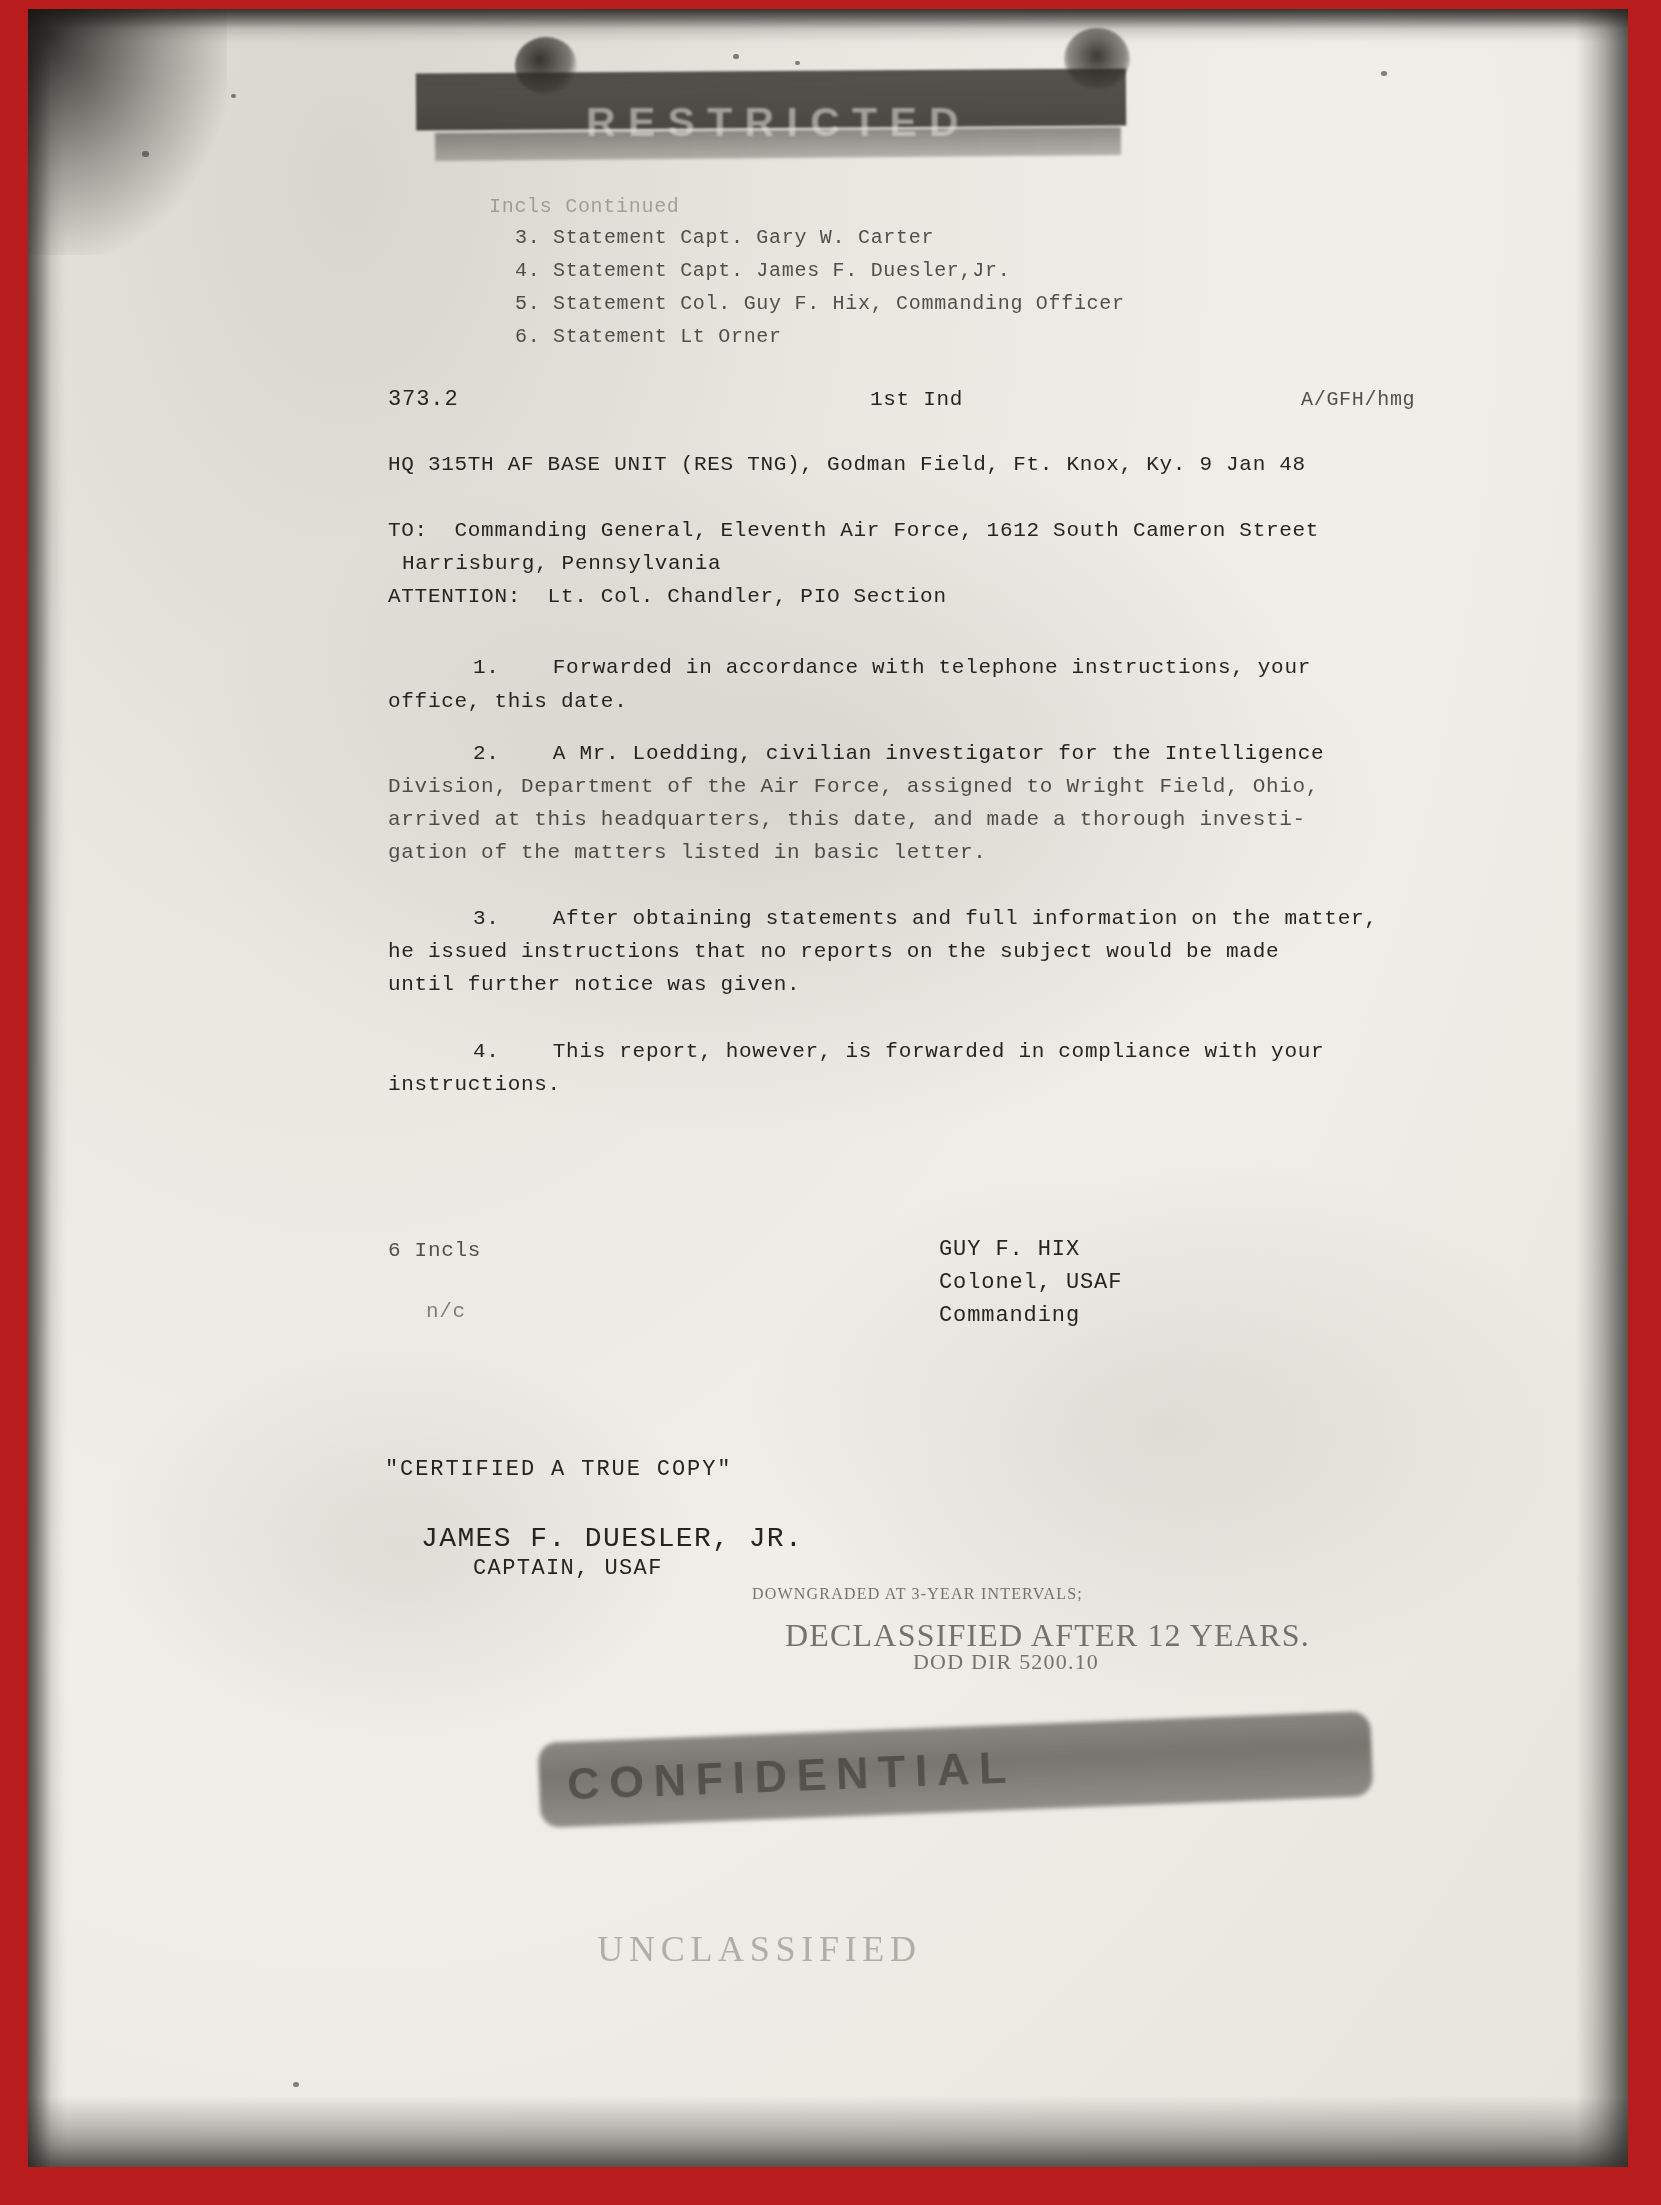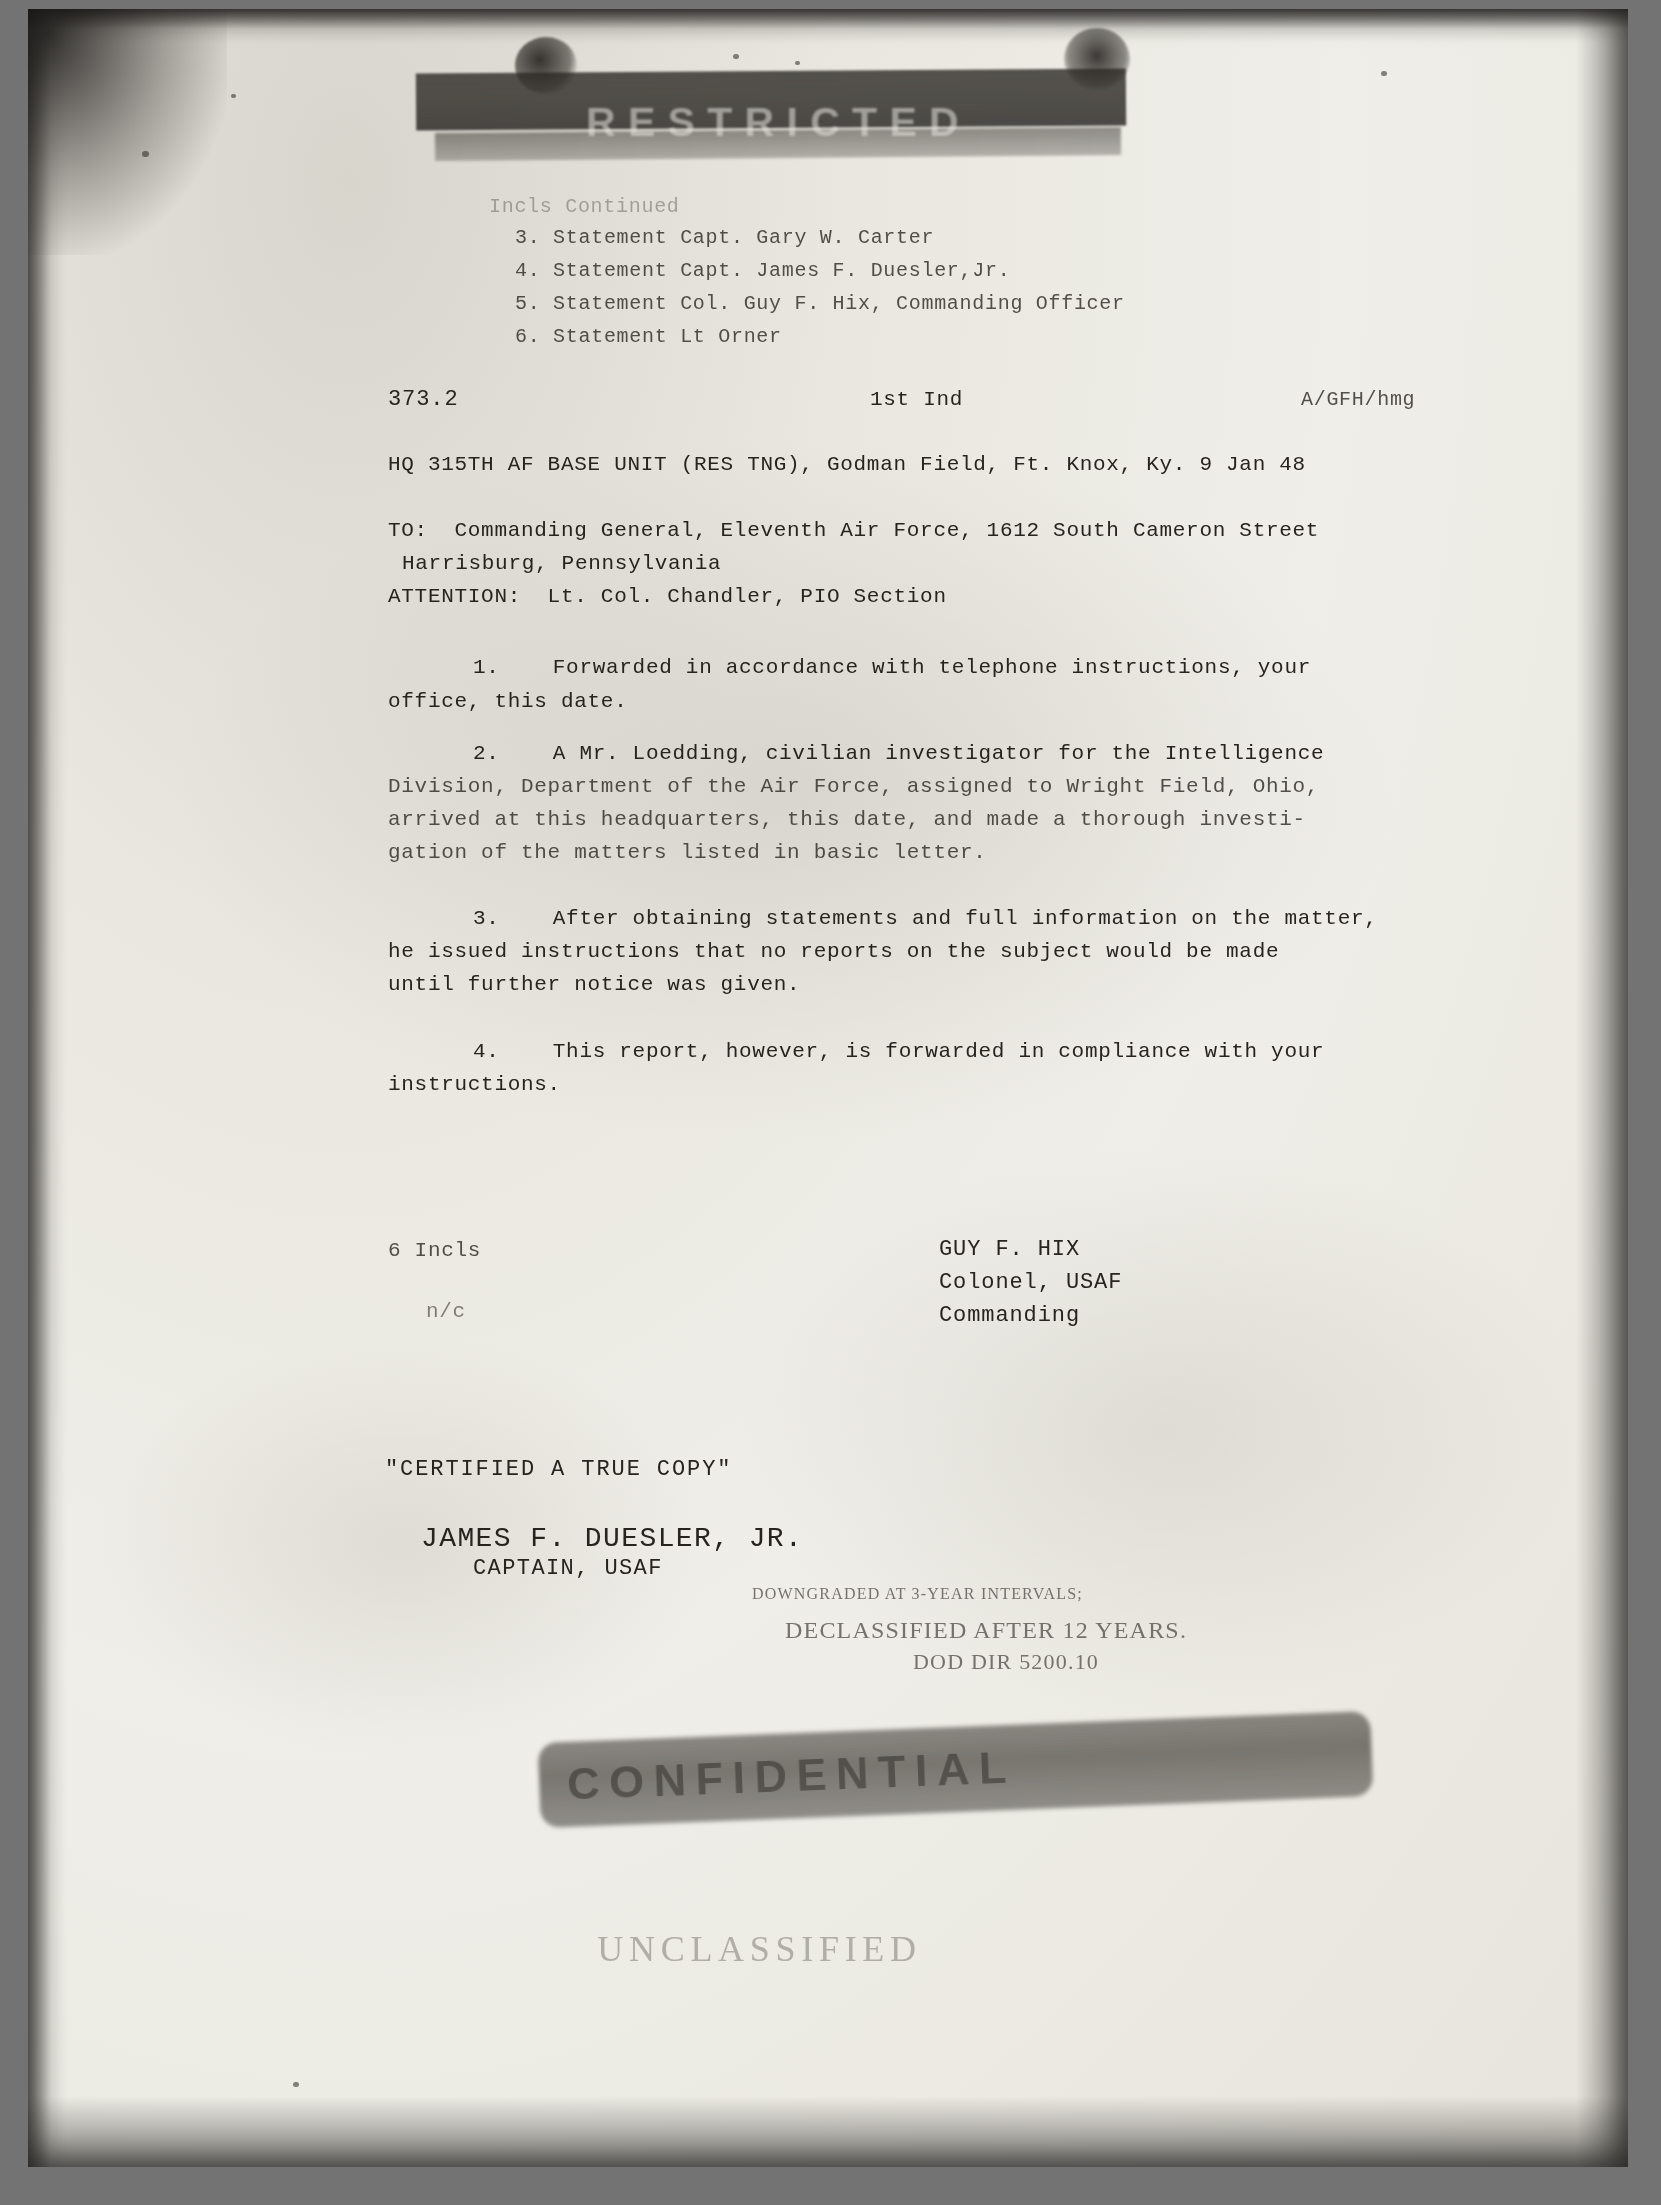--- a/index.html
+++ b/index.html
@@ -12,21 +12,21 @@
     height: 2205px;
     position: relative;
     font-family: "Liberation Mono", monospace;
     overflow: hidden;
   }
 
   
   #scan-frame {
     position: absolute;
     inset: 0;
-    background: #737373;
+    background: #b91c1c;
   }
   #page-sheet {
     position: absolute;
     left: 28px;
     top: 8.5px;
     width: 1600px;
     height: 2158px;
     background:
       radial-gradient(ellipse at 20% 8%, #d8d5cd 0%, #e9e7e0 28%, #efeee8 55%, #e6e4dc 100%);
     box-shadow: 0 0 28px 6.6px rgba(0,0,0,0.55) inset;
@@ -248,21 +248,21 @@
 
       <div class="tw" style="left:911px; top:1228px; font-size:22px; letter-spacing:0.9px;">GUY F. HIX</div>
       <div class="tw" style="left:911px; top:1261px; font-size:22px; letter-spacing:0.9px;">Colonel, USAF</div>
       <div class="tw" style="left:911px; top:1294px; font-size:22px; letter-spacing:0.9px;">Commanding</div>
 
       <div class="tw" style="left:357px; top:1448px; font-size:22px; letter-spacing:1.9px;">"CERTIFIED A TRUE COPY"</div>
       <div class="tw" style="left:393px; top:1514px; font-size:28px; letter-spacing:1.4px;">JAMES F. DUESLER, JR.</div>
       <div class="tw" style="left:445px; top:1547px; font-size:22px; letter-spacing:1.4px;">CAPTAIN, USAF</div>
 
       <div class="stamp-line" style="left:724px; top:1576px; font-size:16px;">DOWNGRADED AT 3-YEAR INTERVALS;</div>
-      <div class="stamp-line" style="left:757px; top:1608px; font-size:24px;">DECLASSIFIED AFTER 12 YEARS.</div>
+      <div class="stamp-line" style="left:757px; top:1608px; font-size:32px;">DECLASSIFIED AFTER 12 YEARS.</div>
       <div class="stamp-line" style="left:885px; top:1640px; font-size:22px;">DOD DIR 5200.10</div>
 
       <div id="redaction-bottom"></div>
       <div id="redaction-bottom-text">CONFIDENTIAL</div>
 
       <div id="footer-unclassified">UNCLASSIFIED</div>
 
       <div class="speck" style="left:114px; top:142px; width:6.6px; height:6.6px;"></div>
       <div class="speck" style="left:203px; top:85px; width:4.7px; height:4.7px;"></div>
       <div class="speck" style="left:1353px; top:62px; width:5.7px; height:5.7px;"></div>

